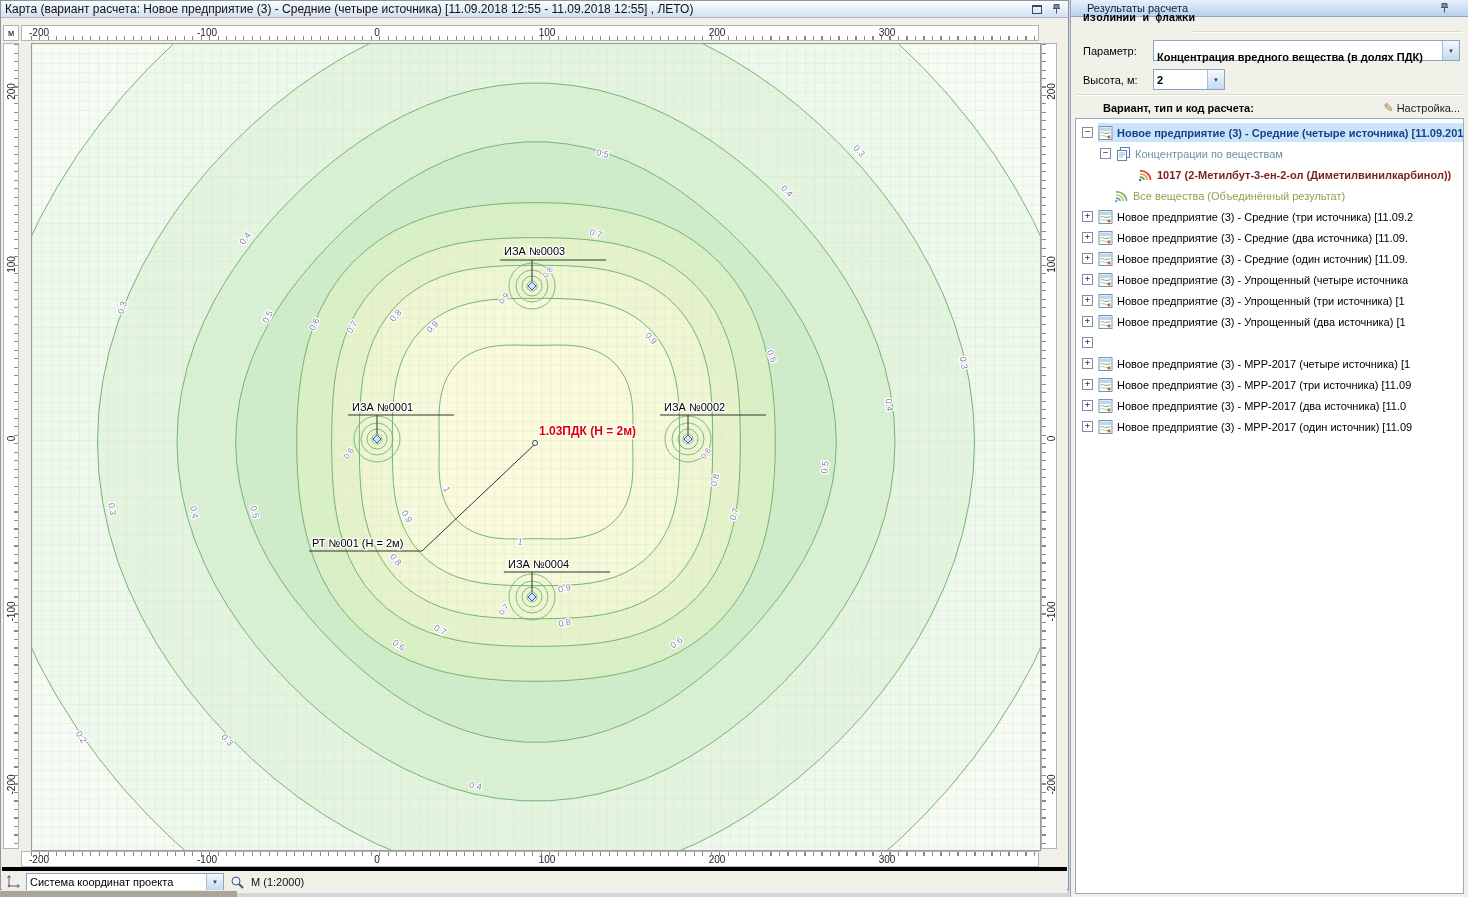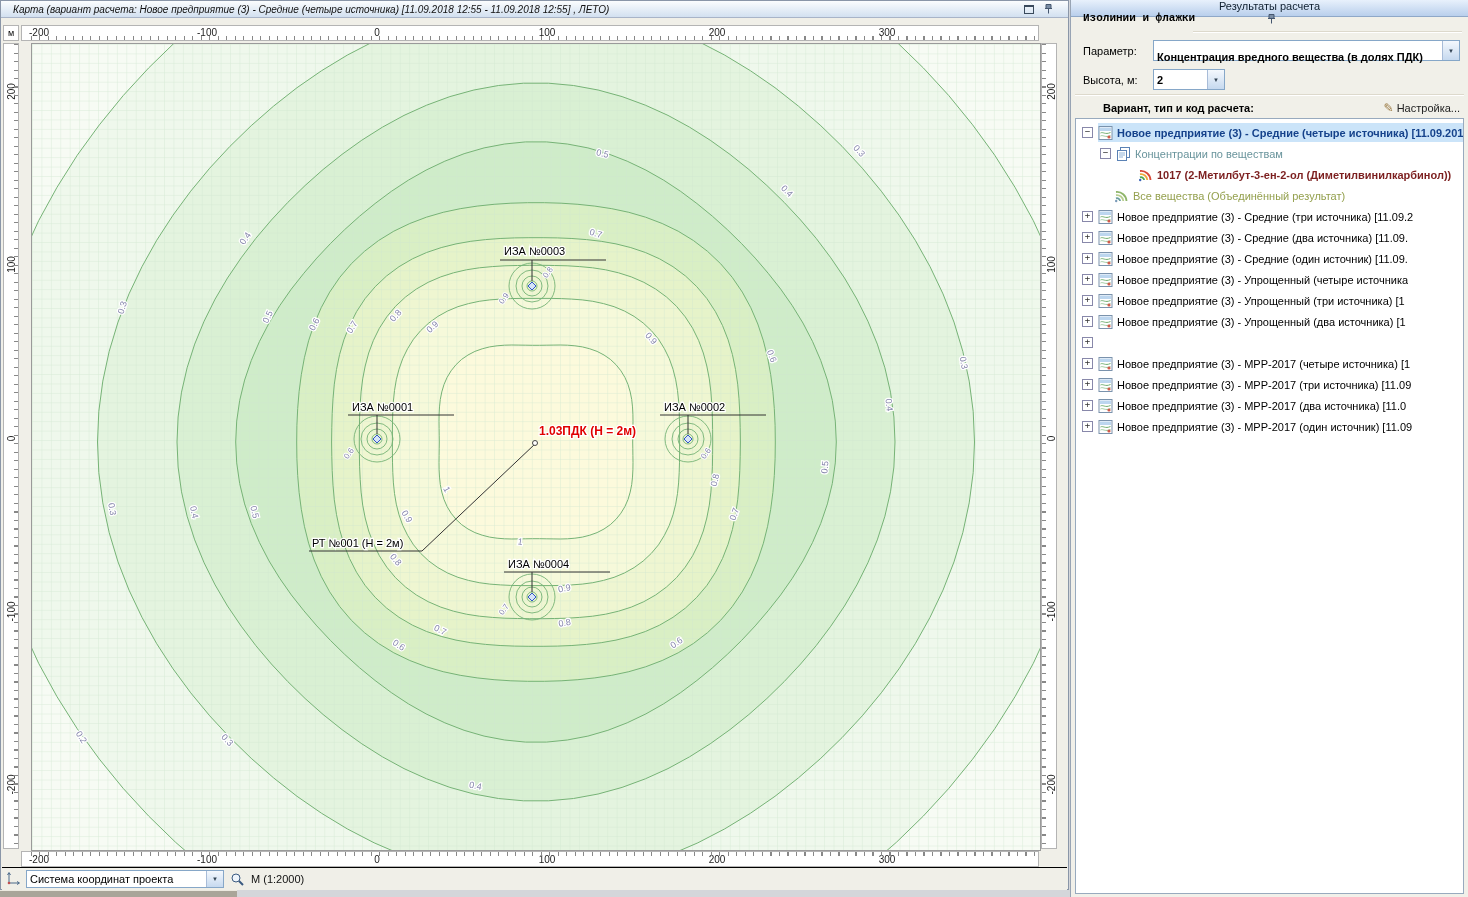--- a/index.html
+++ b/index.html
@@ -3,21 +3,21 @@
 <meta charset="utf-8">
 <style>
   html,body{margin:0;padding:0;}
   body{font-family:"Liberation Sans",sans-serif;background:#d4d6da;}
   #root{position:relative;width:1468px;height:897px;overflow:hidden;background:#d4d6da;}
 
   
   .map-window{position:absolute;left:0;top:0;width:1069px;height:890px;background:#f0efe8;
     border:1px solid #8a96a8;box-sizing:border-box;}
   .mw-titlebar{height:16px;background:linear-gradient(#fbfdfe,#d2e0f0);border-bottom:1px solid #a8b4c8;
-    display:flex;align-items:center;padding:0 12px;font-size:10px;color:#111;font-style:italic;}
+    display:flex;align-items:center;padding:0 4px;font-size:12px;color:#111;}
   .mw-title{flex:1;white-space:nowrap;overflow:hidden;}
   .tb-btn{width:16px;height:13px;display:flex;align-items:center;justify-content:center;margin-left:3px;cursor:pointer;flex:none;}
   .restore-glyph{width:8px;height:6px;border:1px solid #3a4a5c;border-top:2px solid #3a4a5c;}
 
   .ruler{position:absolute;background:#ffffff;border:1px solid #b4b4b4;box-sizing:border-box;font-size:10px;color:#222;overflow:visible;}
   .ruler-corner{position:absolute;left:2px;top:24px;width:16px;height:16px;border:1px solid #b4b4b4;background:#fff;
     font-size:9px;display:flex;align-items:center;justify-content:center;box-sizing:border-box;}
   .ruler-top{left:20px;top:24px;width:1018px;height:16px;}
   .ruler-top::after{content:"";position:absolute;left:9px;right:0;bottom:0;height:4px;
     background:repeating-linear-gradient(to right,#888 0,#888 1px,transparent 1px,transparent 8.5px);}
@@ -33,37 +33,37 @@
   .ruler-right{left:1040px;top:42px;width:16px;height:806px;}
   .ruler-right::after{content:"";position:absolute;top:0;bottom:0;left:0;width:4px;
     background:repeating-linear-gradient(to bottom,#888 0,#888 1px,transparent 1px,transparent 8.5px);}
   .ruler-right span{position:absolute;left:-3px;width:24px;text-align:center;transform:rotate(-90deg);}
 
   .map-canvas{position:absolute;left:30px;top:42px;width:1008px;height:806px;border:1px solid #9a9a9a;
     background:#fff;overflow:hidden;}
   .map-canvas svg{display:block;}
 
   .mw-statusbar{position:absolute;left:1px;right:1px;top:866px;height:22px;background:#f0efe8;
-    border-top:1px solid #000000;display:flex;align-items:center;padding:0 4px;gap:6px;font-size:11px;}
+    border-top:4px solid #000000;display:flex;align-items:center;padding:0 4px;gap:6px;font-size:11px;}
   .combo{display:flex;align-items:center;border:1px solid #86a7c8;background:#fff;box-sizing:border-box;}
   .combo-text{flex:1;padding:0 3px;white-space:nowrap;overflow:hidden;font-size:11px;}
   .combo-arrow{width:16px;align-self:stretch;border-left:1px solid #a8bcd8;
     background:linear-gradient(#f4f8fd,#c6d9ef);display:flex;align-items:center;justify-content:center;
     font-size:6px;color:#345;flex:none;}
   .coord-combo{width:198px;height:18px;}
   .scale-text{color:#111;}
 
   .bottom-strip{position:absolute;left:0;top:890px;width:237px;height:7px;background:#a9a599;
     border-top:1px solid #ece9df;box-sizing:border-box;}
 
   
   .results-panel{position:absolute;left:1070px;top:0;width:398px;height:897px;background:#f1f0e9;
     border-left:1px solid #98a4b4;box-sizing:border-box;font-size:11px;}
   .rp-titlebar{height:16px;background:linear-gradient(#e8f1fc,#b9cfec);border-bottom:1px solid #8fa8c8;
-    display:flex;align-items:center;padding:0 5px;flex-direction:column;}
+    display:flex;align-items:center;padding:0 16px;}
   .rp-title{flex:1;color:#102030;}
   .rp-group-title{position:absolute;left:12px;top:12px;font-weight:bold;font-family:Liberation Mono, monospace;}
   .rp-group-line{position:absolute;left:122px;right:6px;top:31px;border-top:1px solid #ddd9cc;border-bottom:1px solid #fff;}
   .rp-row{position:absolute;left:12px;right:8px;display:flex;align-items:center;}
   .rp-param-row{top:40px;}
   .rp-height-row{top:69px;}
   .rp-label{width:70px;flex:none;}
   .param-combo{flex:1;height:21px;}
   .param-combo .combo-text{font-weight:bold;margin-top:12px;}
   .height-combo{width:72px;height:21px;}

